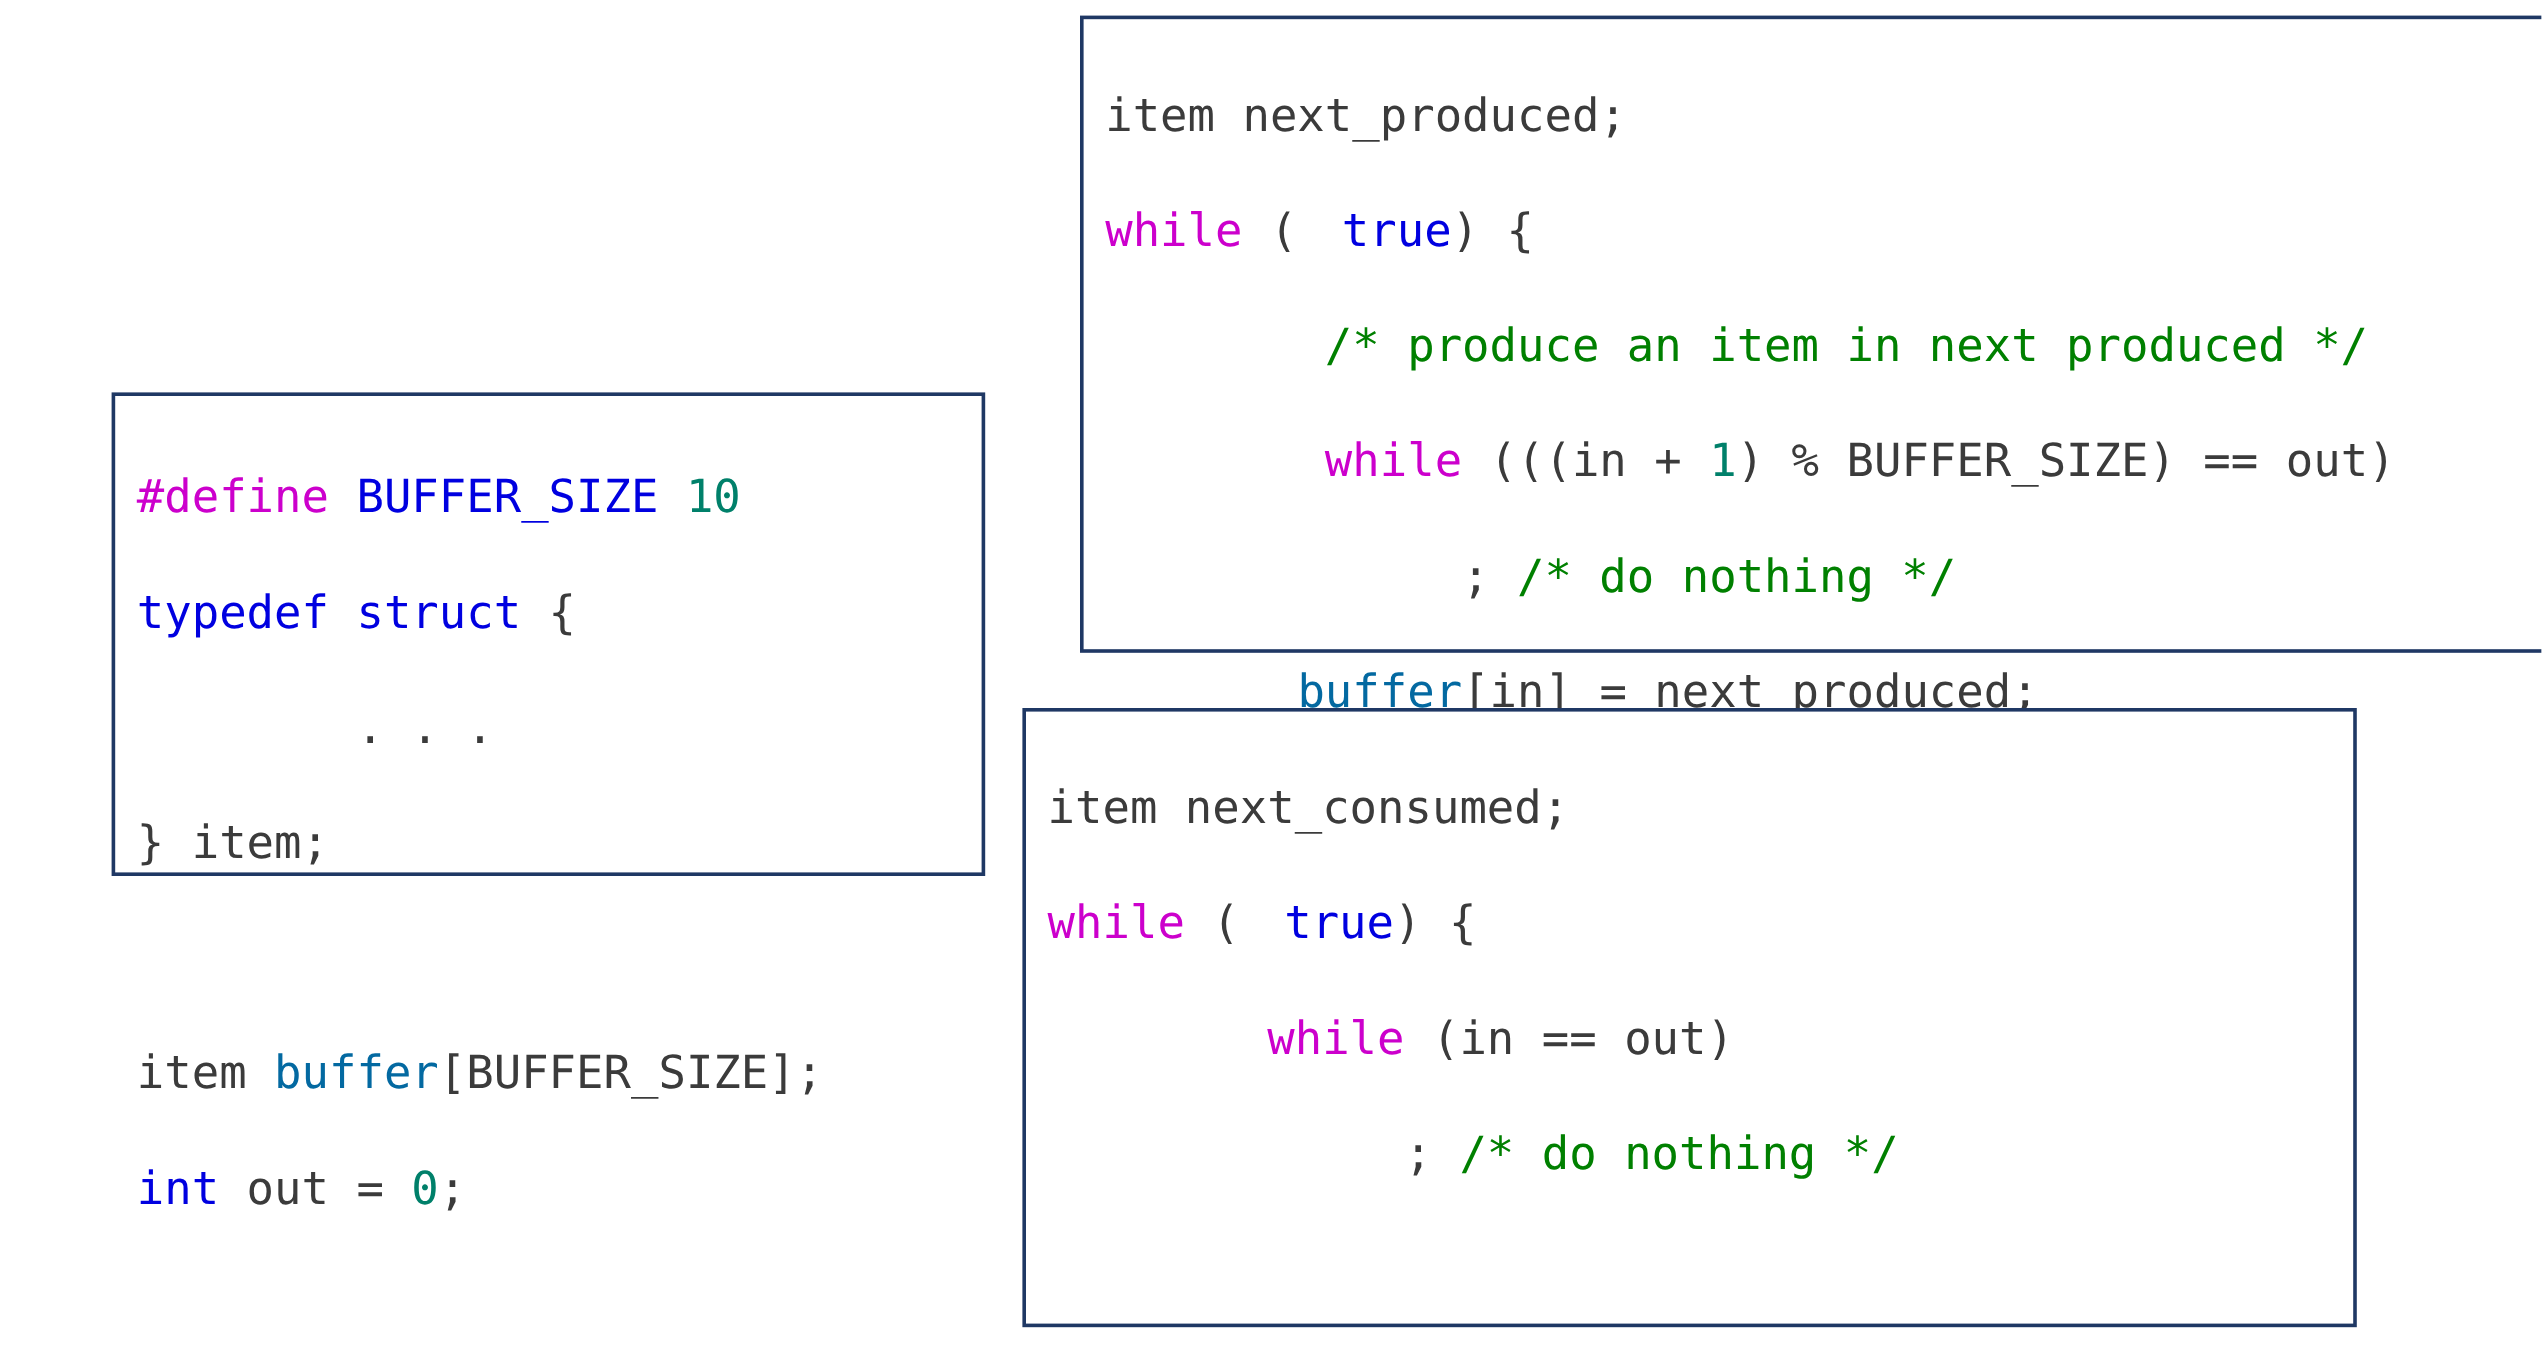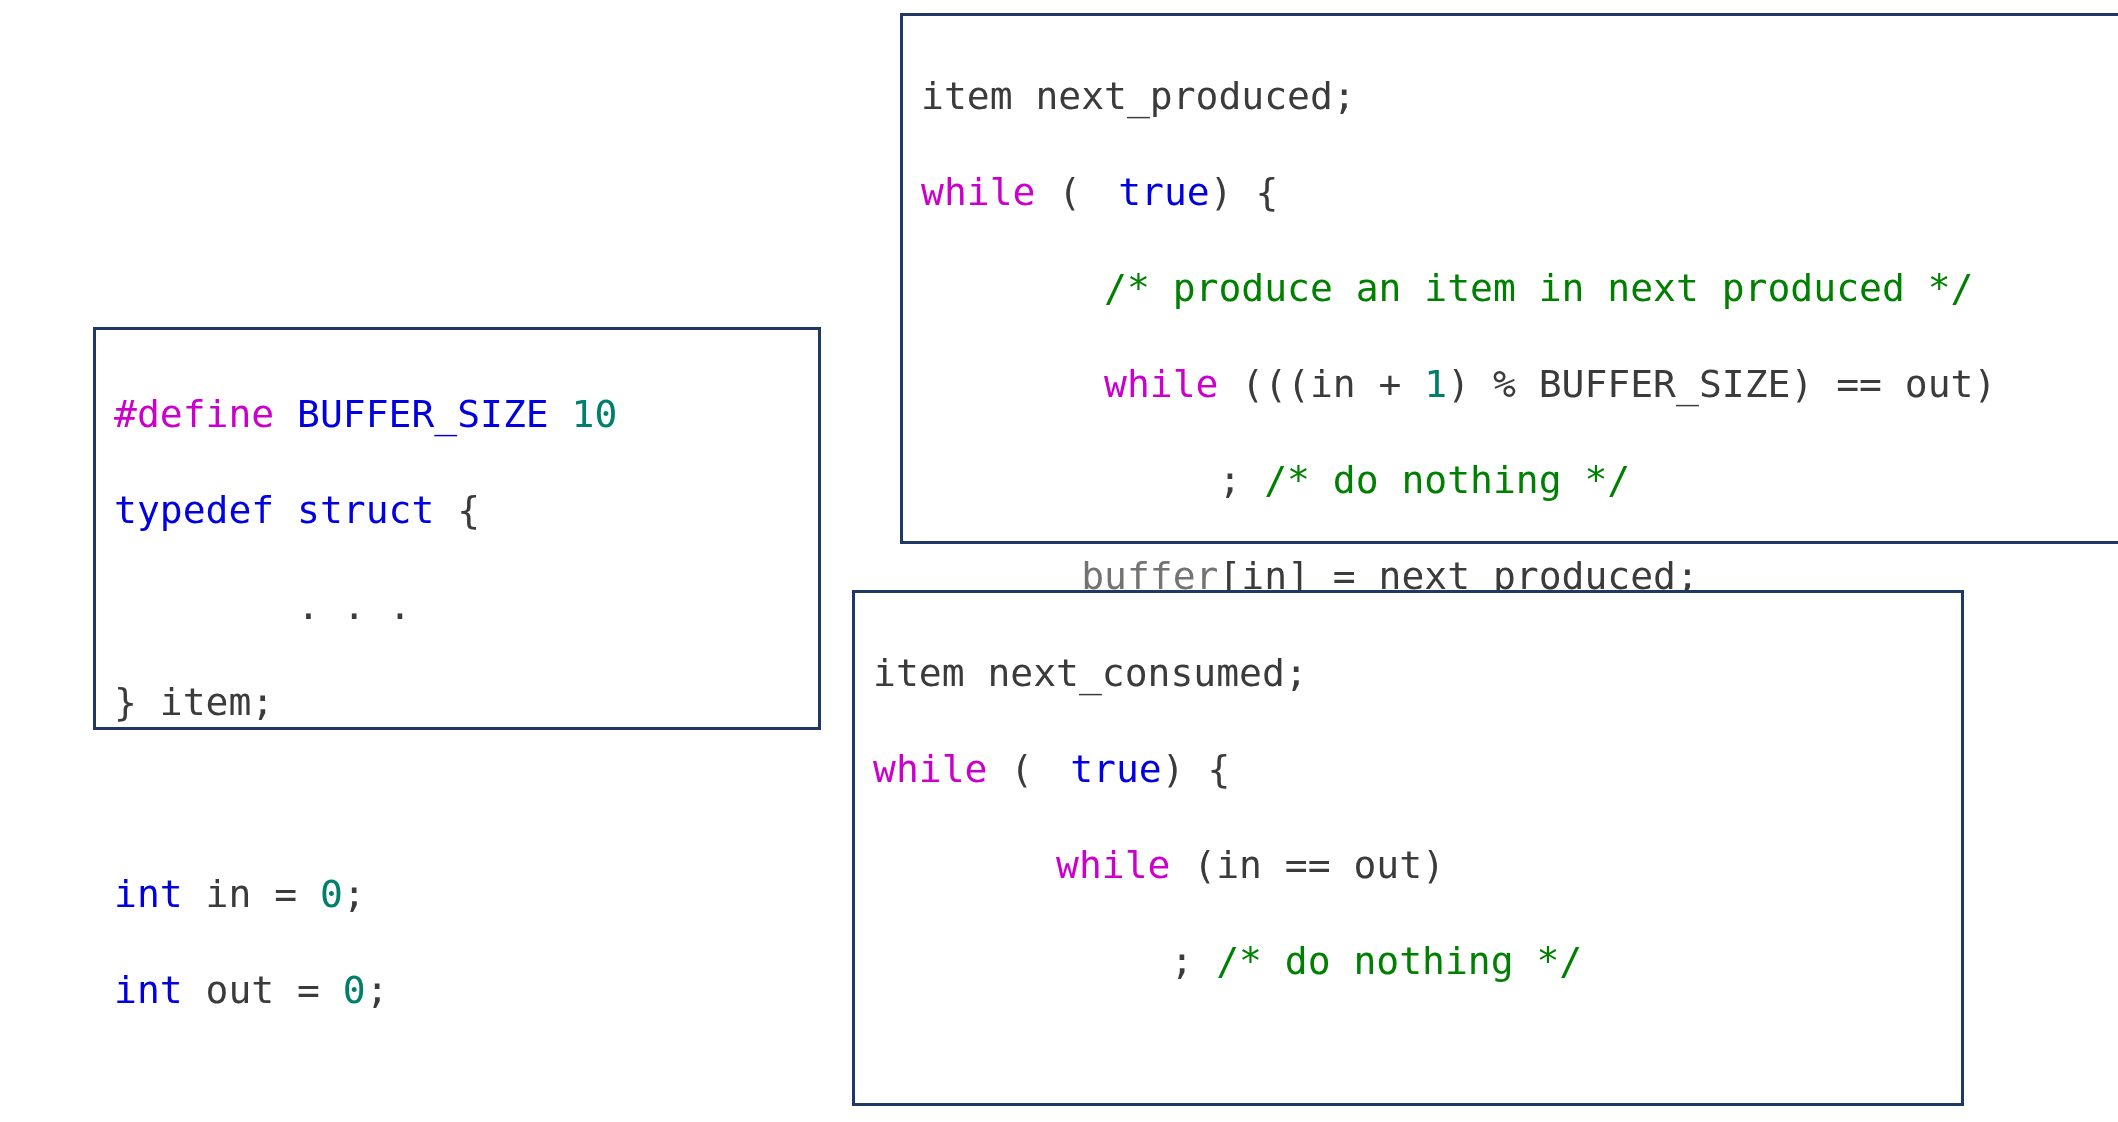--- a/index.html
+++ b/index.html
@@ -43,21 +43,21 @@
     white-space: pre;
     display: block;
     height: 48px;
   }
 
   
   .tok-plain    { color: #3b3b3b; }
   .tok-preproc  { color: #cc00cc; }
   .tok-keyword  { color: #cc00cc; }
   .tok-type     { color: #0000e0; }
-  .tok-ident    { color: #737373; }
+  .tok-ident    { color: #0369a1; }
   .tok-const    { color: #0000e0; margin-left: 37px; }
   .tok-number   { color: #00806a; }
   .tok-comment  { color: #008000; }
 
   
   #box-shared-data {
     left: 93px;
     top: 327px;
     width: 728px;
     height: 403px;
@@ -90,21 +90,21 @@
 <body>
 
 <div id="canvas">
 
   <div class="code-box" id="box-shared-data">
     <pre class="code-body"><span class="code-line"><span class="tok-preproc">#define </span><span class="tok-type">BUFFER_SIZE </span><span class="tok-number">10</span></span>
 <span class="code-line"><span class="tok-type">typedef struct</span><span class="tok-plain"> {</span></span>
 <span class="code-line"><span class="tok-plain">        . . .</span></span>
 <span class="code-line"><span class="tok-plain">} item;</span></span>
 <span class="code-line"><span class="tok-plain"></span></span>
-<span class="code-line"><span class="tok-type">int</span><span class="tok-plain"> in = </span><span class="tok-number">0</span><span class="tok-plain">;</span></span>
+<span class="code-line"><span class="tok-plain">item </span><span class="tok-ident">buffer</span><span class="tok-plain">[BUFFER_SIZE];</span></span>
 <span class="code-line"><span class="tok-type">int</span><span class="tok-plain"> out = </span><span class="tok-number">0</span><span class="tok-plain">;</span></span></pre>
   </div>
 
   <div class="code-box" id="box-producer">
     <pre class="code-body"><span class="code-line"><span class="tok-plain">item next_produced;</span></span>
 <span class="code-line"><span class="tok-keyword">while</span><span class="tok-plain"> (</span><span class="tok-const">true</span><span class="tok-plain">) {</span></span>
 <span class="code-line"><span class="tok-plain">        </span><span class="tok-comment">/* produce an item in next produced */</span></span>
 <span class="code-line"><span class="tok-plain">        </span><span class="tok-keyword">while</span><span class="tok-plain"> (((in + </span><span class="tok-number">1</span><span class="tok-plain">) % BUFFER_SIZE) == out)</span></span>
 <span class="code-line"><span class="tok-plain">             ; </span><span class="tok-comment">/* do nothing */</span></span>
 <span class="code-line"><span class="tok-plain">       </span><span class="tok-ident">buffer</span><span class="tok-plain">[in] = next_produced;</span></span>

